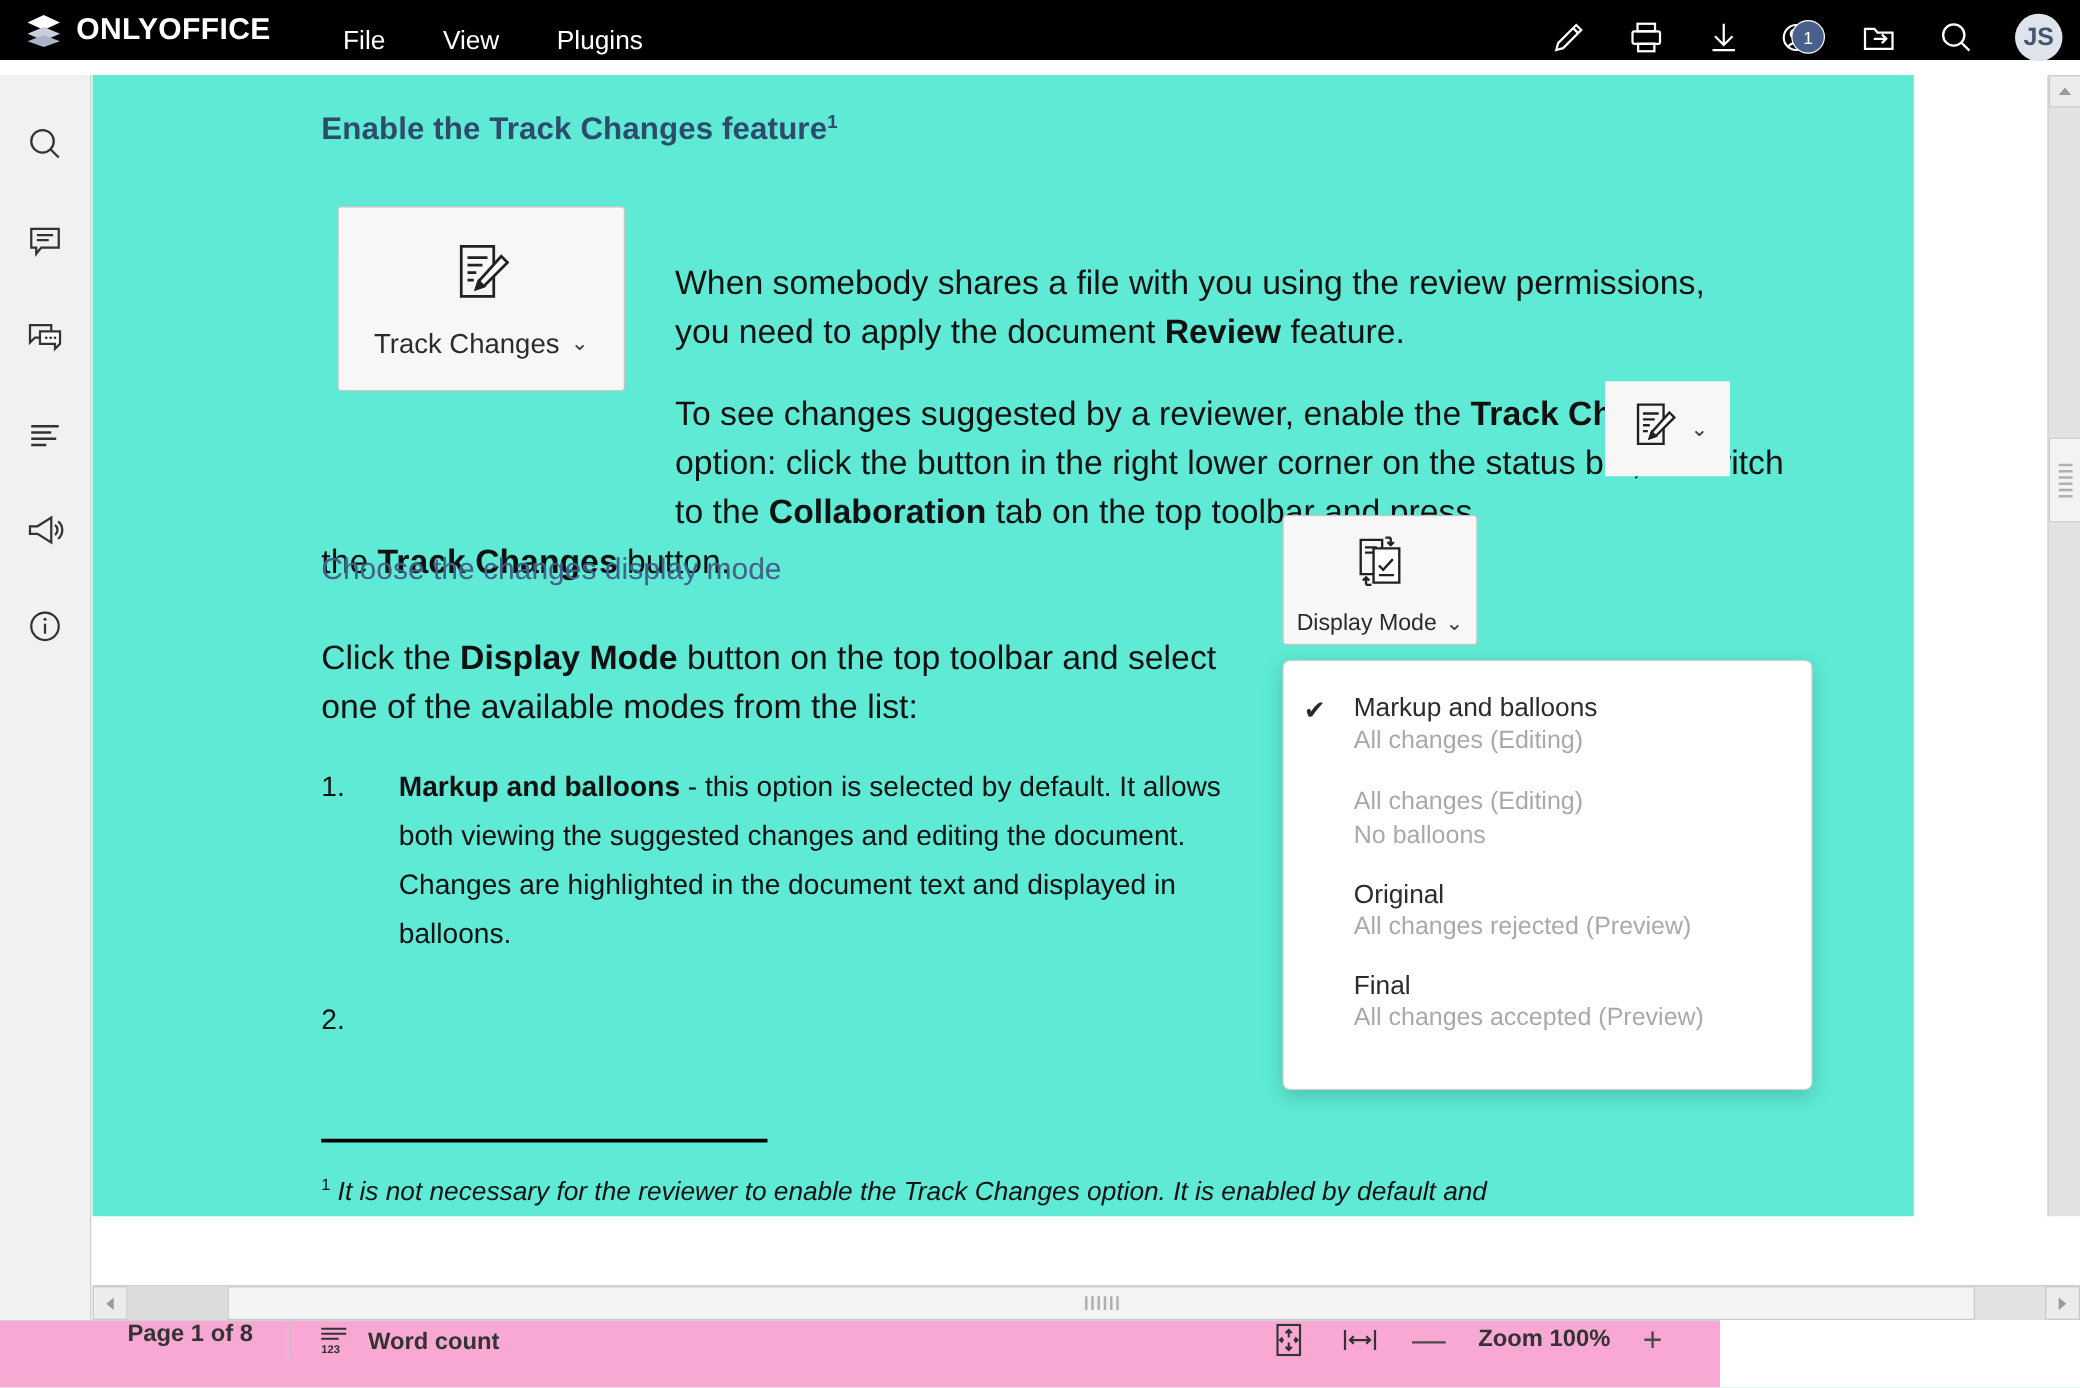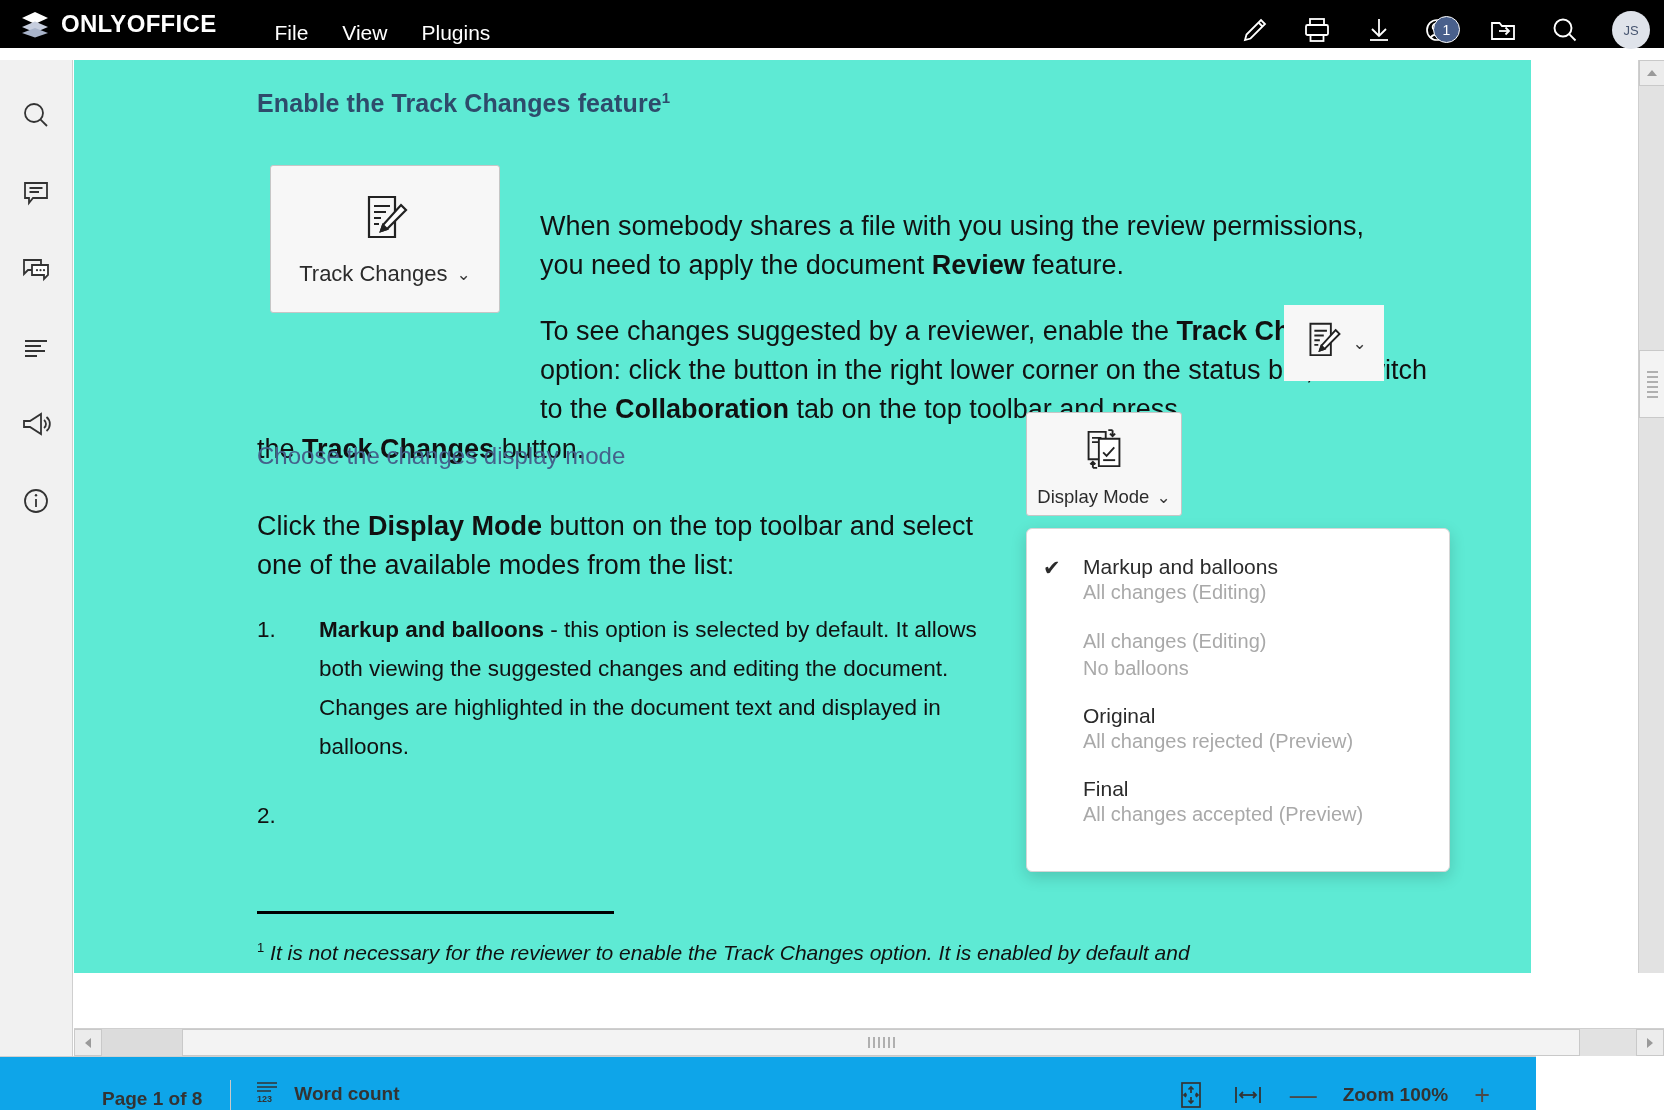--- a/index.html
+++ b/index.html
@@ -14,21 +14,21 @@
   .topbar {
     position: absolute; left: 0; top: 0; width: 1664px; height: 48px;
     background: #000000; display: flex; align-items: center;
   }
   .brand { display: flex; align-items: center; margin-left: 20px; }
   .brand-logo { width: 30px; height: 28px; position: relative; }
   .brand-name {
     color: #ffffff; font-size: 24px; font-weight: bold;
     letter-spacing: .3px; margin-left: 11px;
   }
-  .menu { display: flex; align-items: center; margin-left: 56px; gap: 30px; margin-top: 17px; }
+  .menu { display: flex; align-items: center; margin-left: 56px; gap: 42px; margin-top: 17px; }
   .menu-item {
     color: #ffffff; font-size: 21px; cursor: pointer;
     padding: 4px 2px;
   }
   .top-right {
     position: absolute; right: 14px; top: 0; height: 60px;
     display: flex; align-items: center; gap: 28px;
   }
   .ticon {
     width: 34px; height: 34px; display: flex; align-items: center;
@@ -37,22 +37,22 @@
   .ticon svg { display: block; }
   .badge-num {
     position: absolute; right: -2px; top: 3px;
     width: 27px; height: 27px; border-radius: 50%;
     border: 1.6px solid #ffffff; background: #49608c;
     color: #ffffff; font-size: 14px; display: flex;
     align-items: center; justify-content: center;
   }
   .avatar {
     width: 38px; height: 38px; border-radius: 50%;
-    background: #dfe3ea; color: #45546f; font-size: 13px;
-    font-weight: normal; display: flex; align-items: center;
+    background: #dfe3ea; color: #45546f; font-size: 20px;
+    font-weight: bold; display: flex; align-items: center;
     justify-content: center; cursor: pointer; margin-left: 2px;
   }
 
   
   .leftrail {
     position: absolute; left: 0; top: 60px; width: 73px; height: 996px;
     background: #f1f1f1; border-right: 1px solid #cfcfcf;
     display: flex; flex-direction: column; align-items: center;
     padding-top: 36px; gap: 37px;
   }
@@ -184,23 +184,23 @@
   .hs-thumb {
     position: absolute; left: 108px; top: 0; width: 1398px; height: 27px;
     background: #f3f3f3; border: 1px solid #c9c9c9;
     display: flex; align-items: center; justify-content: center;
   }
   .grip-h { display: flex; gap: 3px; }
   .grip-h i { display: block; width: 2px; height: 11px; background: #b0b0b0; }
 
   
   .statusbar {
-    position: absolute; left: 0; bottom: 0; width: 1536px; height: 54px;
-    background: #0ea5e9; border-top: 1px solid #d0d0d0;
-    display: flex; align-items: flex-end;
+    position: absolute; left: 0; bottom: 0; width: 1376px; height: 54px;
+    background: #f9a8d4; border-top: 1px solid #d0d0d0;
+    display: flex; align-items: flex-start;
   }
   .sb-page {
     font-size: 19px; font-weight: bold; color: #333;
     margin-left: 74px; padding: 0 28px; cursor: pointer;
   }
   .sb-div { width: 1px; height: 30px; background: #c9c9c9; }
   .sb-wc {
     display: flex; align-items: center; gap: 13px;
     padding: 0 22px; cursor: pointer;
   }

